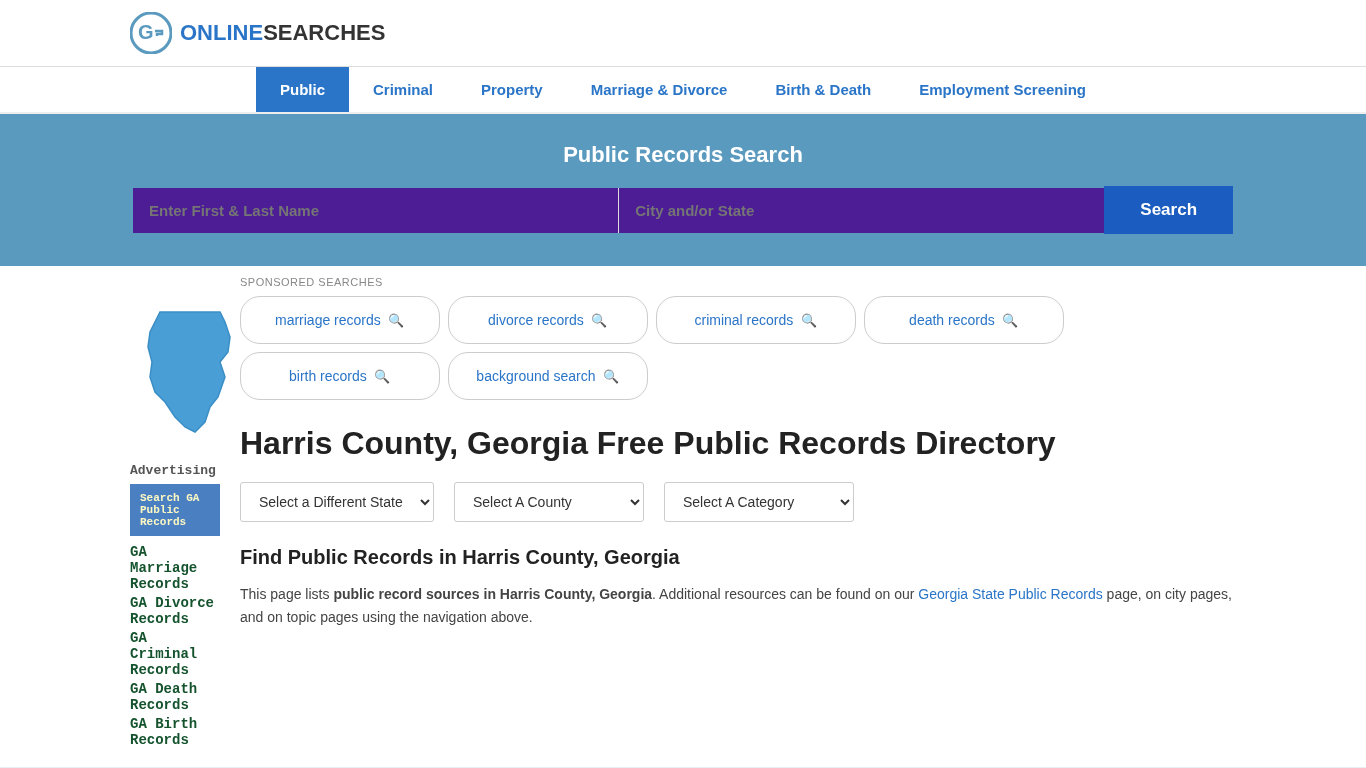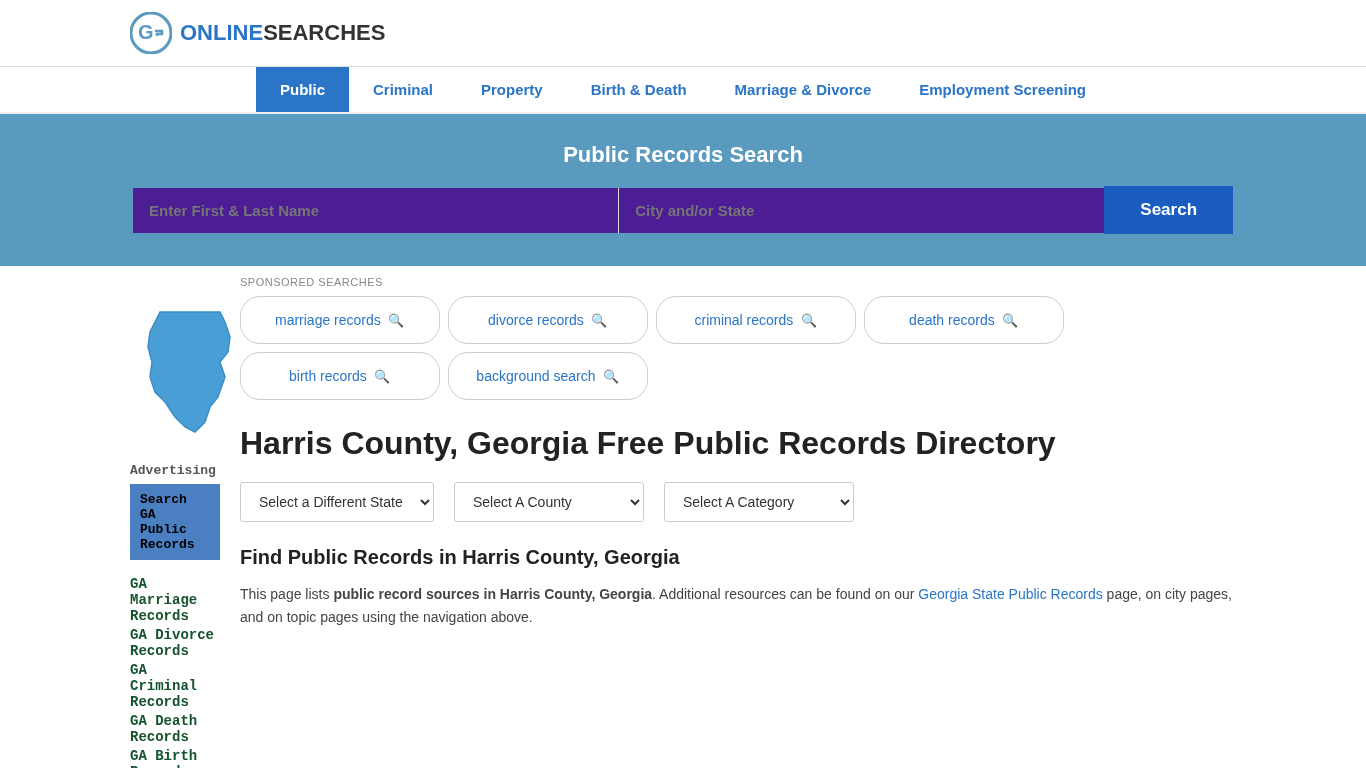--- a/index.html
+++ b/index.html
@@ -56,26 +56,26 @@
     .main-container { background: #fff; max-width: 1366px; margin: 0 auto; display: flex; }
 
     
     .sidebar { width: 220px; min-width: 220px; padding: 16px 0 16px 130px; background: #fff; font-family: Liberation Mono, monospace; }
     .sidebar-map { margin: 20px 0 10px; }
     .sidebar-map svg { width: 120px; height: 140px; }
 
     .sidebar-ad-title { font-size: 13px; font-weight: bold; color: #555; margin-top: 16px; margin-bottom: 6px; }
     .sidebar-ad-box {
       background: #4a7fc1;
-      color: #000000;
+      color: #fef9c3;
       padding: 8px 10px;
-      font-size: 13px;
-      font-weight: bold;
-      cursor: pointer;
-      margin-bottom: 16px;
+      font-size: 11px;
+      font-weight: bold;
+      cursor: pointer;
+      margin-bottom: 8px;
     }
     .sidebar-links a {
       display: block;
       color: #14532d;
       font-size: 14px;
       font-weight: bold;
       text-decoration: none;
       margin-bottom: 3px;
     }
 
@@ -141,22 +141,22 @@
     <div class="logo-text">
       <span>ONLINE</span><span style="color:#333">SEARCHES</span>
     </div>
   </div>
 </div>
 
 <nav class="nav">
   <a href="#" class="active">Public</a>
   <a href="#">Criminal</a>
   <a href="#">Property</a>
+  <a href="#">Marriage &amp; Divorce</a>
   <a href="#">Birth &amp; Death</a>
-  <a href="#">Marriage &amp; Divorce</a>
   <a href="#">Employment Screening</a>
 </nav>
 
 <div class="hero">
   <div class="hero-title">Public Records Search</div>
   <div class="search-bar">
     <input type="text" placeholder="Enter First &amp; Last Name" style="">
     <input type="text" placeholder="City and/or State" style="">
     <button>Search</button>
   </div>

